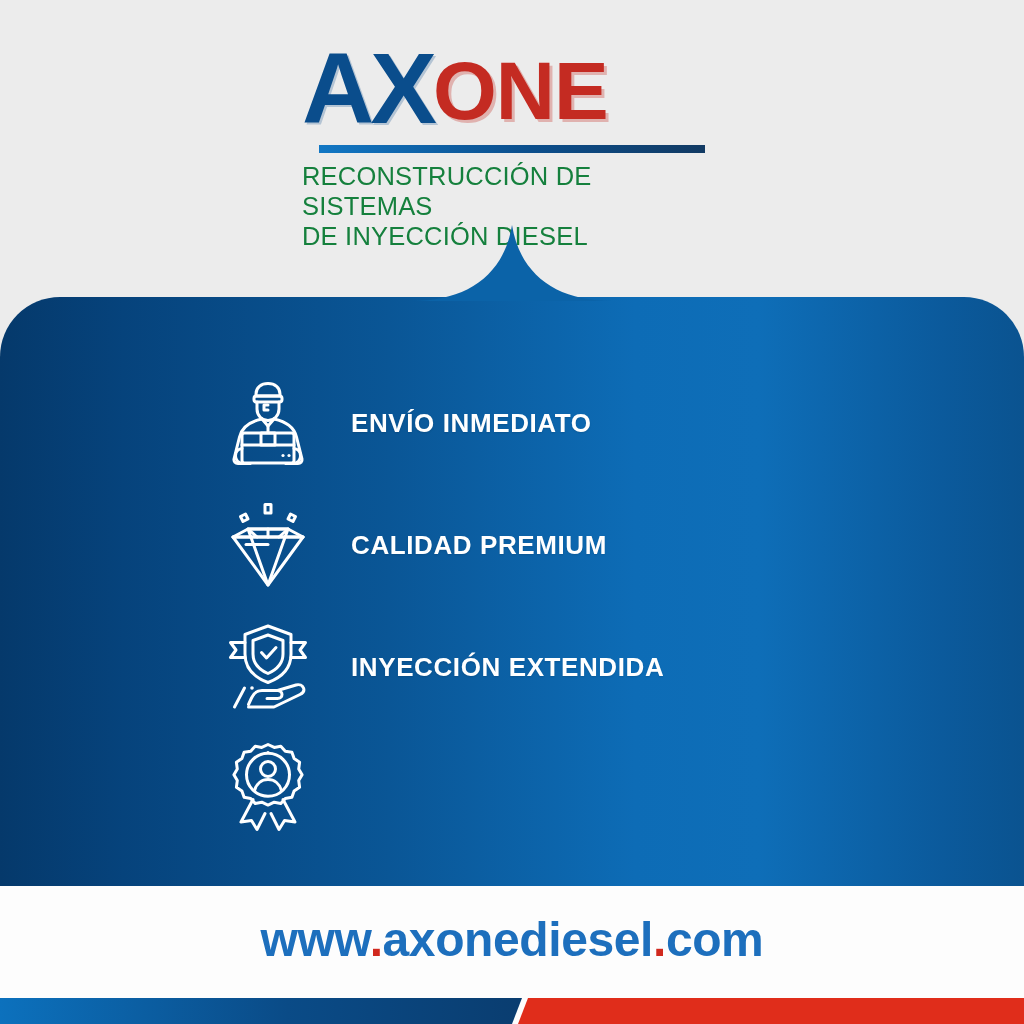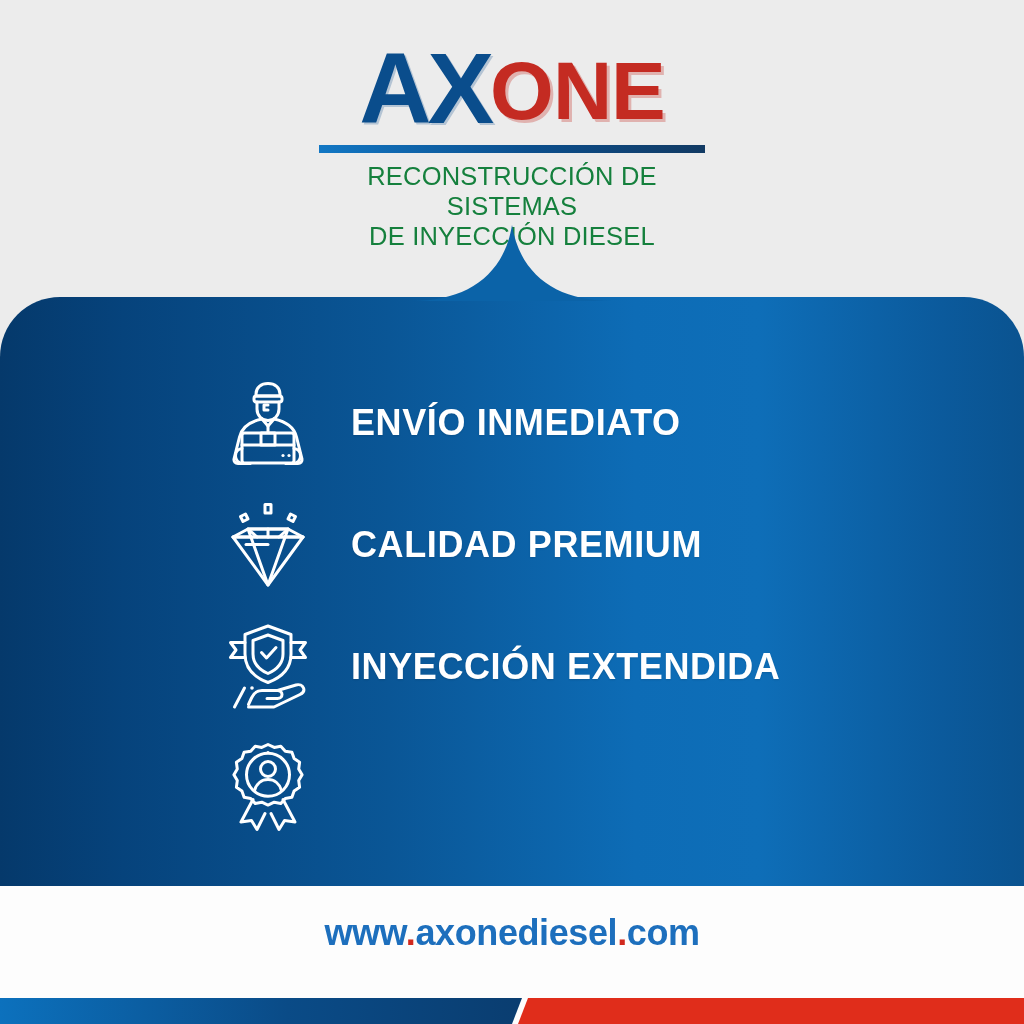--- a/index.html
+++ b/index.html
@@ -31,21 +31,21 @@
     width: 1024px;
     height: 300px;
     text-align: center;
   }
   .logo-wrap {
     position: absolute;
     top: 40px;
     left: 50%;
     transform: translateX(-50%);
     width: 420px;
-    text-align: center;
+    text-align: left;
   }
   .logo-word {
     font-family: "Liberation Sans", sans-serif;
     font-weight: bold;
     font-size: 92px;
     line-height: 96px;
     letter-spacing: -2px;
     white-space: nowrap;
     display: block;
     height: 96px;
@@ -137,21 +137,21 @@
   .feature-icon svg {
     display: block;
     width: 96px;
     height: 96px;
   }
   .feature-label {
     margin-left: 31px;
     color: #ffffff;
     font-family: "Liberation Sans", sans-serif;
     font-weight: bold;
-    font-size: 36px;
+    font-size: 26px;
     letter-spacing: 0.6px;
     white-space: nowrap;
     text-shadow: 0 1px 2px rgba(0,0,0,0.12);
   }
 
   .row-0 { top: 72px; }
   .row-1 { top: 194px; }
   .row-2 { top: 316px; }
   .row-3 { top: 436px; }
 
@@ -165,21 +165,21 @@
     background: #fdfdfd;
   }
   .site-url {
     position: absolute;
     top: 26px;
     left: 0;
     width: 1024px;
     text-align: center;
     font-family: "Liberation Sans", sans-serif;
     font-weight: bold;
-    font-size: 36px;
+    font-size: 48px;
     letter-spacing: -0.4px;
     color: #1d6fbd;
     white-space: nowrap;
   }
   .site-url .dot { color: #d1291e; }
 
   .bottom-bar {
     position: absolute;
     left: 0;
     bottom: 0;

